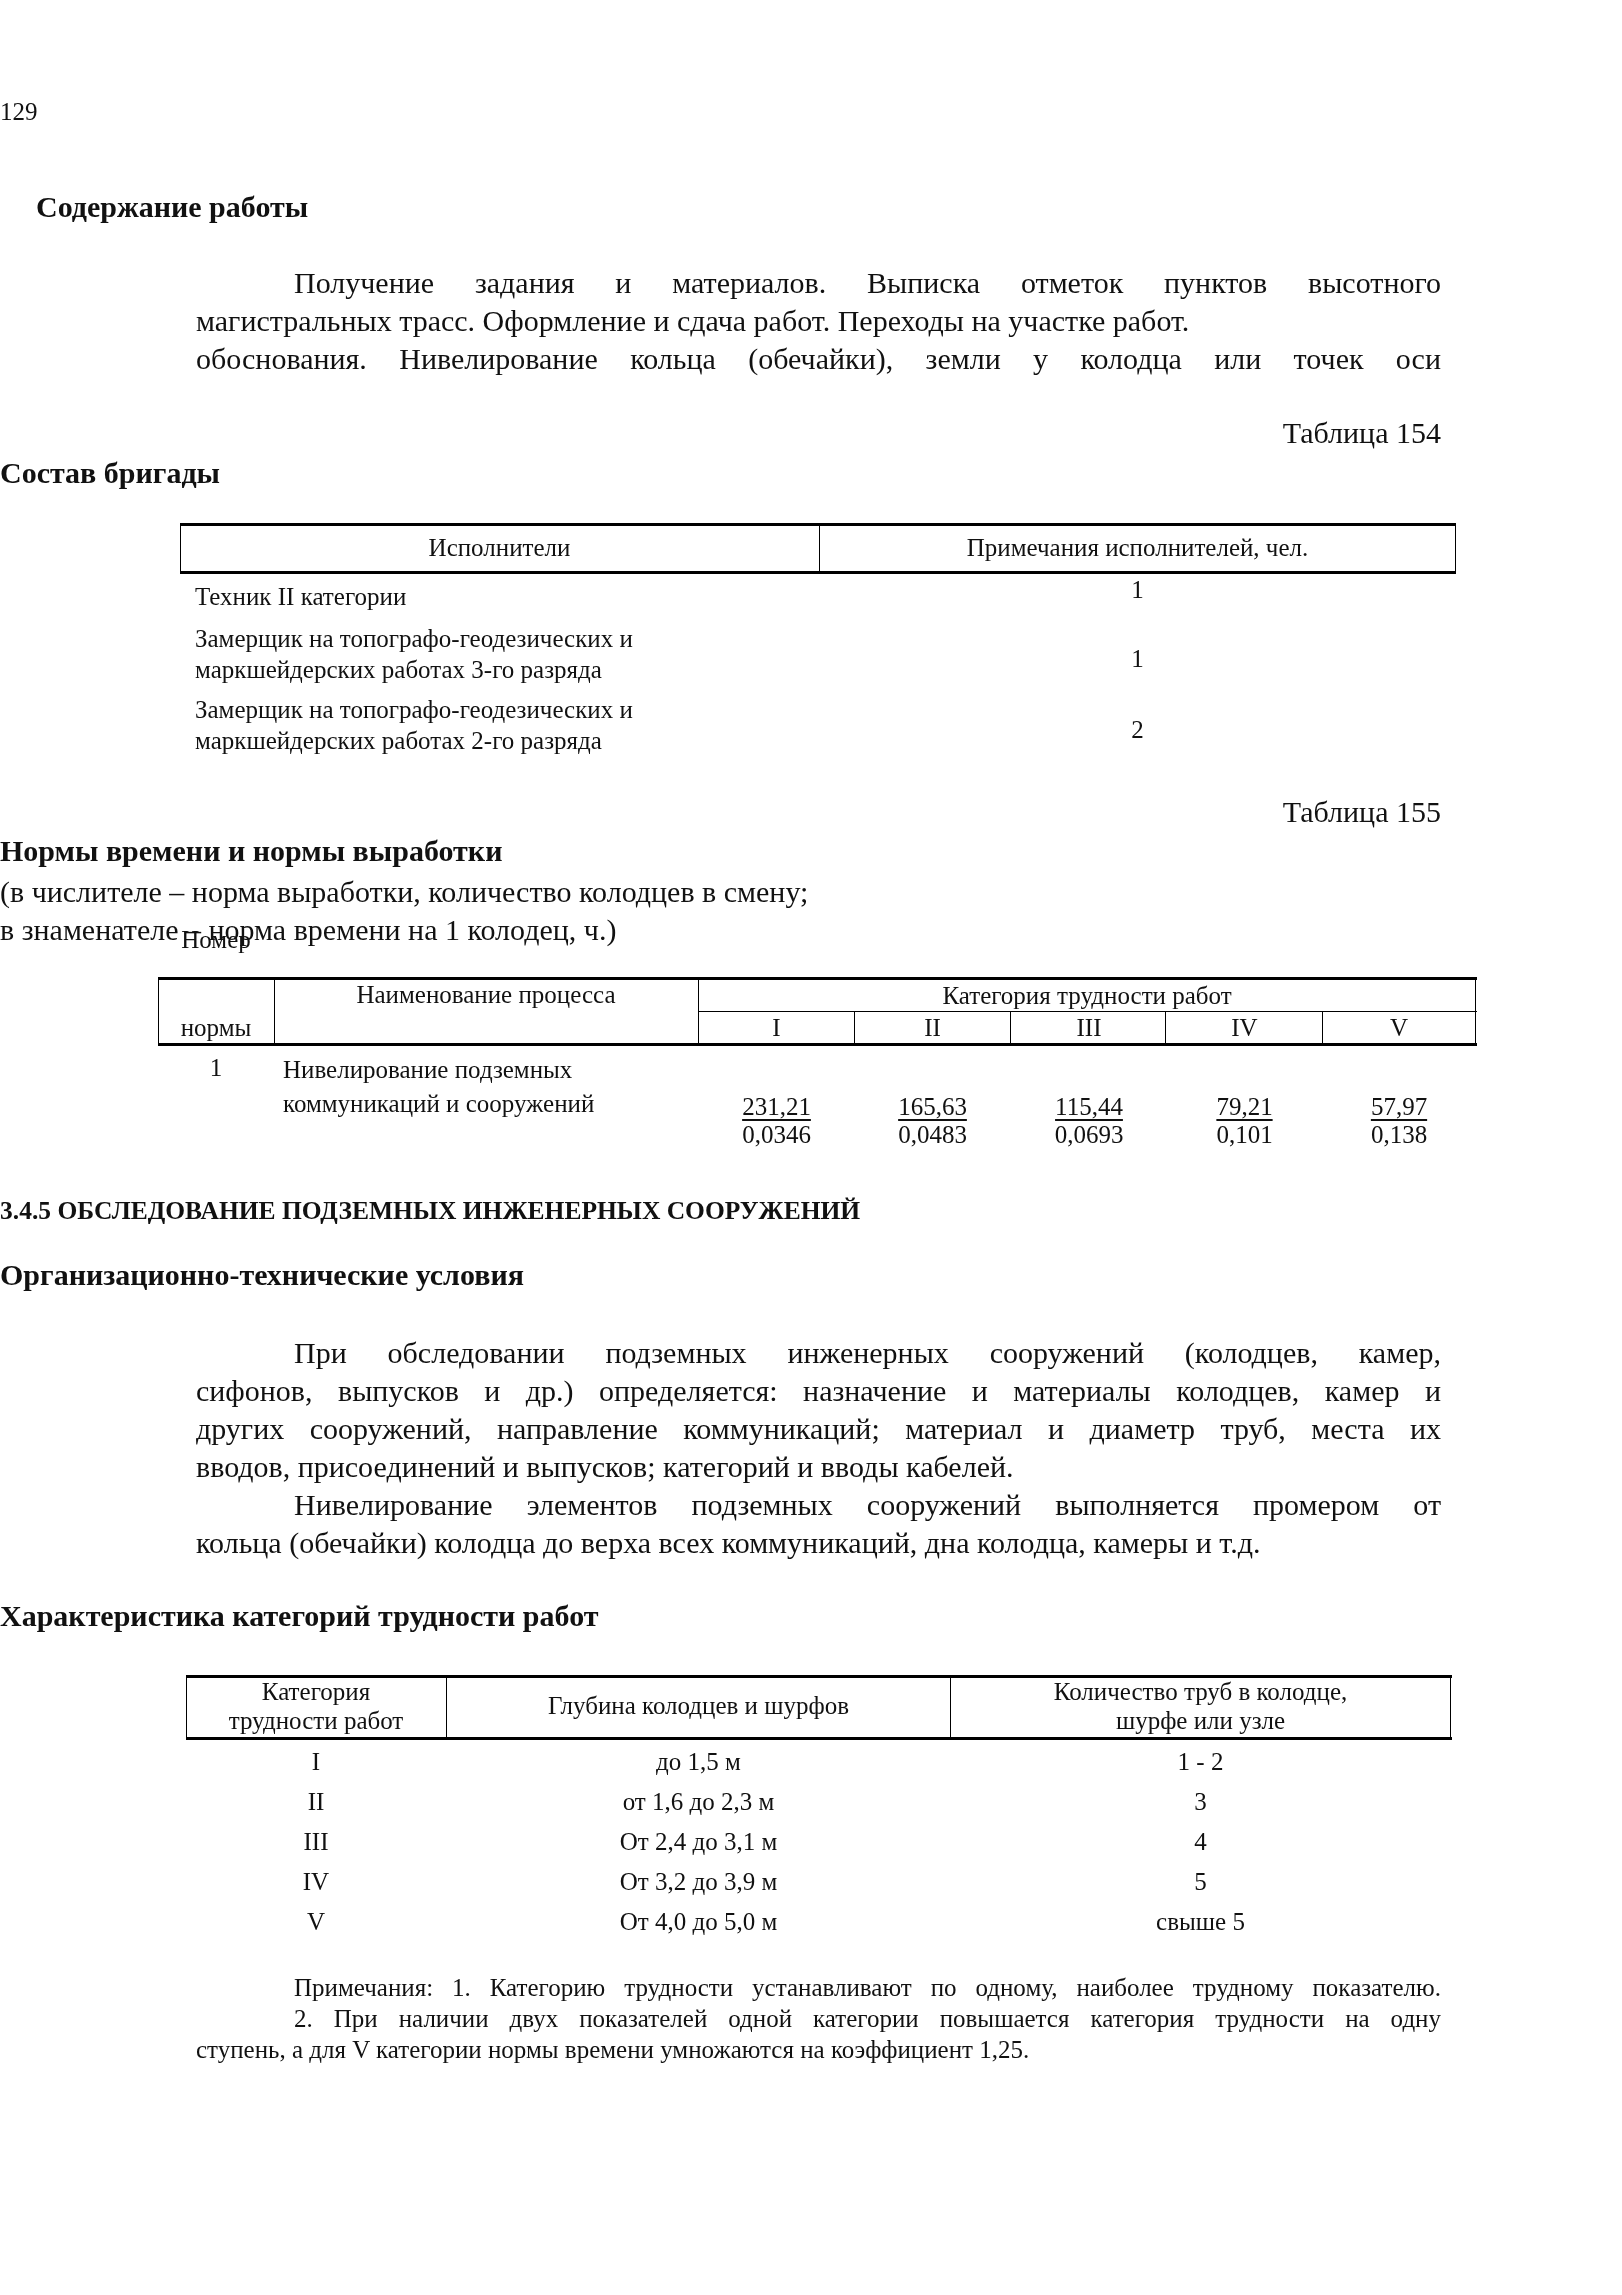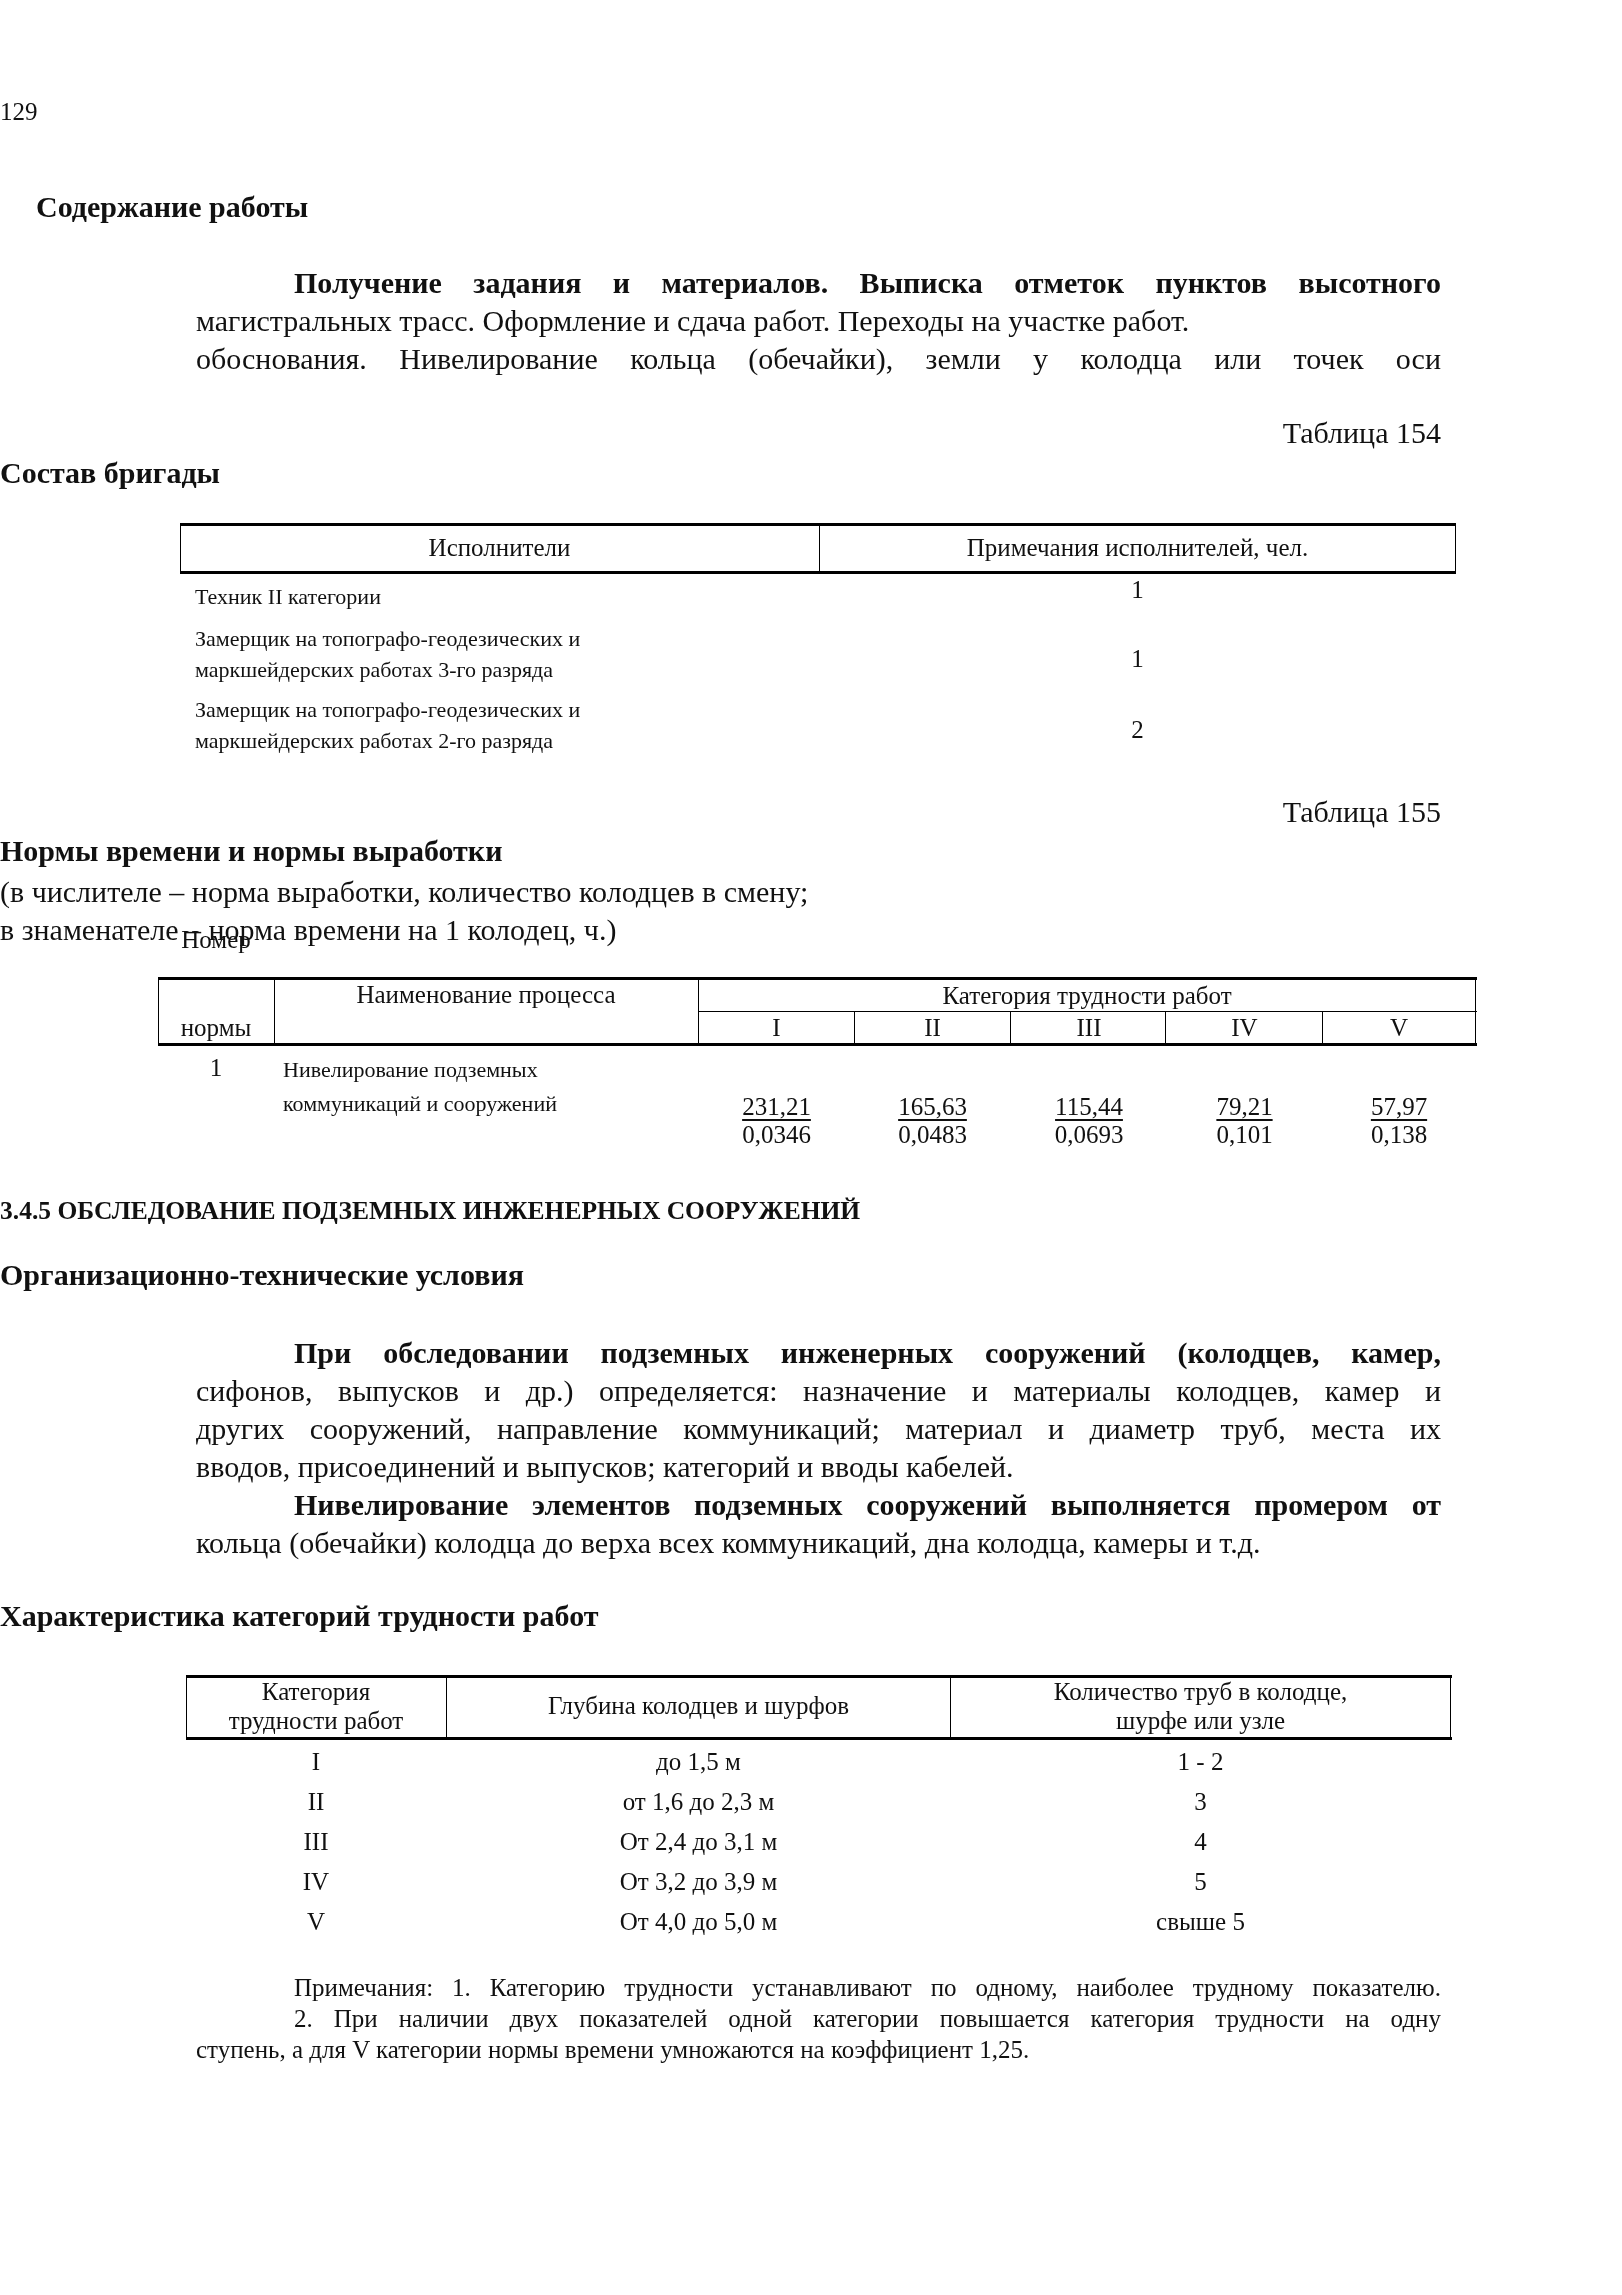--- a/index.html
+++ b/index.html
@@ -6,27 +6,27 @@
   body { width:1622px; height:2295px; position:relative; overflow:hidden;
          font-family:"Liberation Serif", "DejaVu Serif", serif; color:#111; }
   .abs { position:absolute; white-space:nowrap; }
   .center { left:0; width:1622px; text-align:left; }
   .pageno { top:98px; font-size:25px; }
   .h-bold { font-weight:bold; font-size:30px; }
   .para { position:absolute; left:196px; width:1245px; font-size:30px; line-height:38px;
           text-align:justify; text-align-last:auto; }
   .para .line { display:block; text-align:justify; text-align-last:justify; height:38px; }
   .para .line.last { text-align-last:left; }
-  .para .indent { padding-left:98px;font-weight:bold; }
+  .para .indent { padding-left:98px; }
   .tablecap { font-size:30px; right:181px; }
   .sub { font-size:30px; }
   .hline { position:absolute; background:#000; }
   .vline { position:absolute; background:#000; width:1.3px; }
   .cell { position:absolute; font-size:25px; text-align:center; white-space:nowrap; }
-  .cellL { position:absolute; font-size:22px; text-align:left; white-space:nowrap; line-height:31px; }
+  .cellL { position:absolute; font-size:25px; text-align:left; white-space:nowrap; line-height:31px; }
   .frac-num { text-decoration:underline; text-underline-offset:3.9px; text-decoration-thickness:2px; }
   .notes { position:absolute; left:196px; width:1245px; font-size:25px; line-height:31px; }
   .notes .line { display:block; text-align:justify; text-align-last:justify; }
   .notes .line.last { text-align-last:left; }
 </style>
 </head>
 <body>
 
 <div class="abs center pageno">129</div>
 

